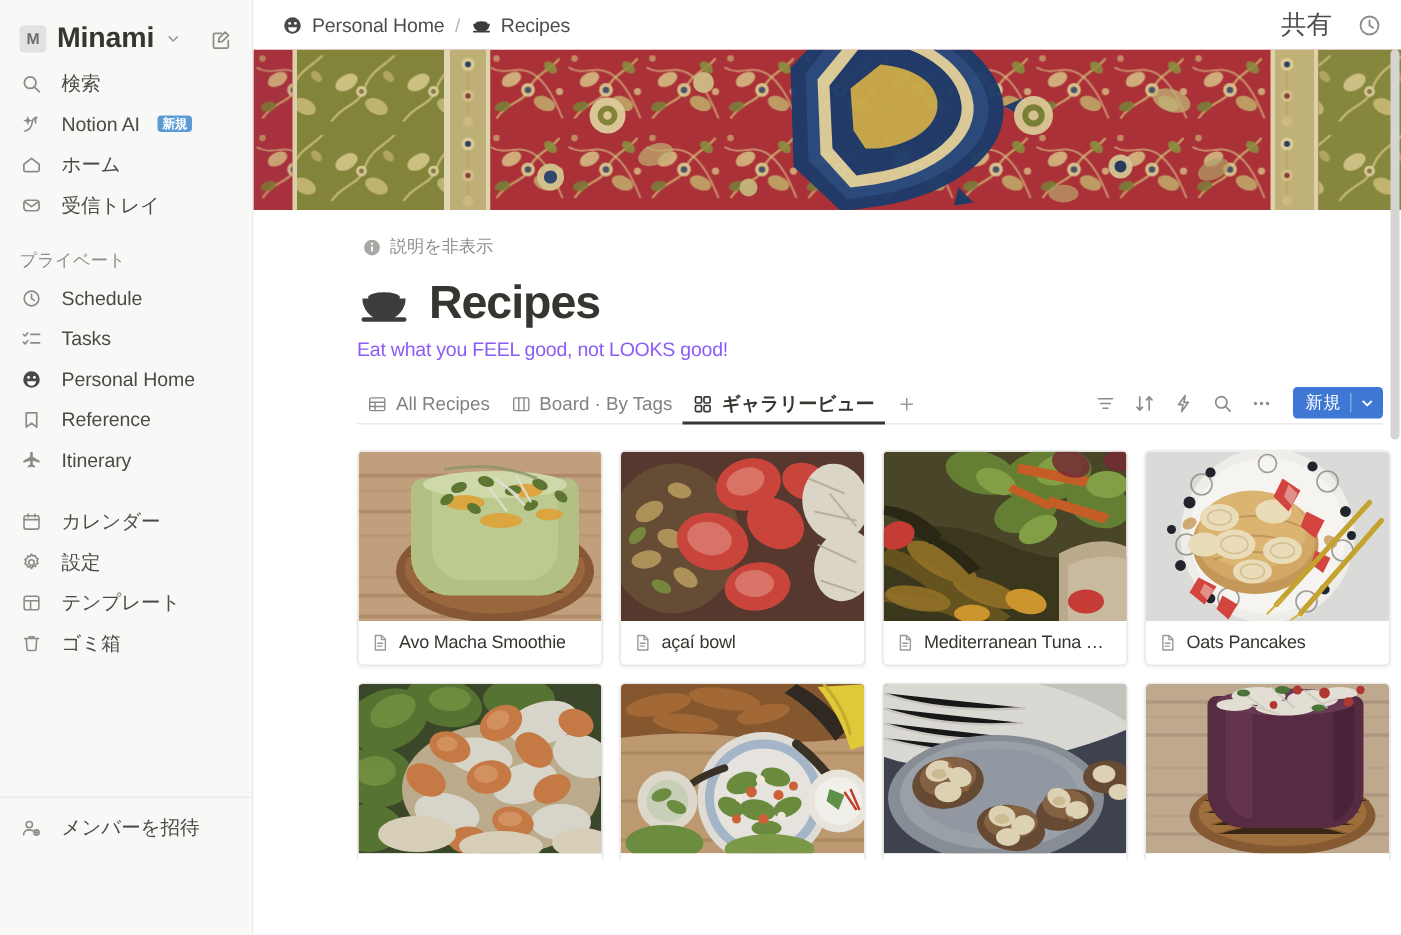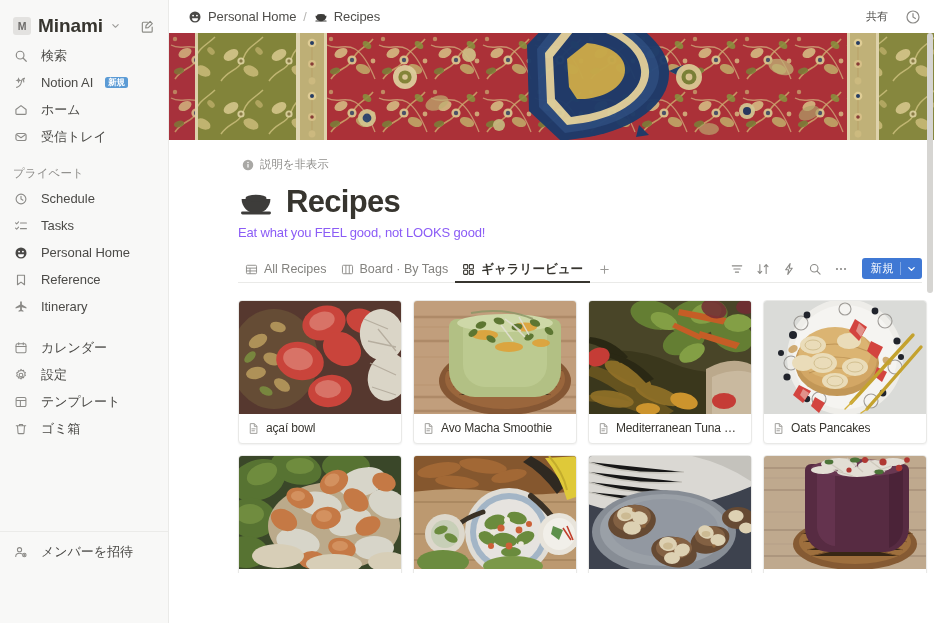--- a/index.html
+++ b/index.html
@@ -61,21 +61,21 @@
   .main { flex:1; height:623px; position:relative; overflow:hidden; background:#fff; }
 
   .topbar {
     height:33px; display:flex; align-items:center;
     padding: 0 13px 0 14px; background:#fff; position:relative; z-index:5;
   }
   .crumb { display:flex; align-items:center; gap:6px; padding:2px 5px; border-radius:4px; cursor:pointer; }
   .crumb-txt { font-size:13px; color:#4e4d4a; letter-spacing:-0.1px; }
   .crumb-sep { color:#b5b4b1; font-size:12.5px; margin: 0 2px; }
   .topbar-right { margin-left:auto; display:flex; align-items:center; gap:12px; }
-  .share-btn { font-size:11px; color:#4e4d4a; padding:3px 5px; border-radius:4px; cursor:pointer; }
+  .share-btn { font-size:17px; color:#4e4d4a; padding:3px 5px; border-radius:4px; cursor:pointer; }
   .top-ico { color:#8b8a87; display:flex; align-items:center; cursor:pointer; }
 
   
   .cover {
     height:107px; width:100%; position:relative; overflow:hidden;
     background:#b0343f;
   }
   .rug { position:absolute; inset:0; }
 
   
@@ -578,71 +578,20 @@
               </span>
             </div>
           </div>
         </div>
 
         <div class="gallery">
 
           <div class="card">
             <div class="card-img">
               <svg width="100%" height="100%" viewBox="0 0 164 113" preserveAspectRatio="xMidYMid slice">
-                <rect width="164" height="113" fill="#5a3b32"></rect>
-                <ellipse cx="36" cy="58" rx="44" ry="50" fill="#6a5038"></ellipse>
-                <g fill="#b99a5e">
-                    <ellipse cx="20" cy="40" rx="10" ry="6" transform="rotate(-30 20 40)"></ellipse>
-                    <ellipse cx="34" cy="58" rx="9" ry="6" transform="rotate(20 34 58)"></ellipse>
-                    <ellipse cx="18" cy="72" rx="10" ry="6" transform="rotate(-10 18 72)"></ellipse>
-                    <ellipse cx="44" cy="84" rx="9" ry="5.5" transform="rotate(35 44 84)"></ellipse>
-                    <ellipse cx="40" cy="26" rx="8" ry="5" transform="rotate(15 40 26)"></ellipse>
-                  </g>
-                <g fill="#7e8f42">
-                    <ellipse cx="12" cy="56" rx="7" ry="4" transform="rotate(-45 12 56)"></ellipse>
-                    <ellipse cx="28" cy="90" rx="7" ry="4" transform="rotate(25 28 90)"></ellipse>
-                    <ellipse cx="52" cy="48" rx="6" ry="3.6" transform="rotate(-20 52 48)"></ellipse>
-                  </g>
-                <g fill="#d6483f">
-                    <ellipse cx="86" cy="22" rx="22" ry="17" transform="rotate(-18 86 22)"></ellipse>
-                    <ellipse cx="62" cy="60" rx="24" ry="19" transform="rotate(12 62 60)"></ellipse>
-                    <ellipse cx="104" cy="48" rx="20" ry="16" transform="rotate(30 104 48)"></ellipse>
-                    <ellipse cx="92" cy="90" rx="22" ry="16" transform="rotate(-8 92 90)"></ellipse>
-                    <ellipse cx="124" cy="20" rx="16" ry="12" transform="rotate(20 124 20)"></ellipse>
-                  </g>
-                <g fill="#ec8b7e" opacity=".75">
-                    <ellipse cx="84" cy="20" rx="13" ry="9" transform="rotate(-18 84 20)"></ellipse>
-                    <ellipse cx="60" cy="58" rx="15" ry="11" transform="rotate(12 60 58)"></ellipse>
-                    <ellipse cx="90" cy="88" rx="13" ry="9"></ellipse>
-                  </g>
-                <g fill="#e8e3d6">
-                    <ellipse cx="144" cy="34" rx="22" ry="26" transform="rotate(-10 144 34)"></ellipse>
-                    <ellipse cx="150" cy="76" rx="20" ry="24" transform="rotate(15 150 76)"></ellipse>
-                  </g>
-                <g stroke="#b8b0a0" stroke-width="1.3" opacity=".8">
-                    <path d="M126 18l24 10M130 40l28 6M132 62l26 12M134 86l24 8M140 28l18 22"></path>
-                  </g>
-                <rect width="164" height="113" fill="#2a1a14" opacity=".07"></rect>
-              </svg>
-            </div>
-            <div class="card-cap">
-              <span class="card-file-ico">
-                <svg width="13" height="13" viewBox="0 0 16 16" fill="none" stroke="currentColor" stroke-width="1.15" stroke-linejoin="round">
-                    <path d="M4 2h5l3.2 3.2V14H4z"></path>
-                    <path d="M9 2v3.4h3.2"></path>
-                    <path d="M6 8.4h4M6 10.8h3.2" stroke-linecap="round"></path>
-                  </svg>
-              </span>
-              <span class="card-title">açaí bowl</span>
-            </div>
-          </div>
-
-          <div class="card">
-            <div class="card-img">
-              <svg width="100%" height="100%" viewBox="0 0 164 113" preserveAspectRatio="xMidYMid slice">
                 <rect width="164" height="113" fill="#c9a582"></rect>
                 <g stroke="#a5805e" stroke-width="2.4" opacity=".55">
                     <path d="M0 16h164M0 40h164M0 96h164M0 110h164"></path>
                   </g>
                 <g stroke="#b8916c" stroke-width="1.2" opacity=".5">
                     <path d="M0 26h164M0 56h164M0 84h164"></path>
                   </g>
                 <ellipse cx="92" cy="80" rx="66" ry="34" fill="#8a5a36"></ellipse>
                 <ellipse cx="92" cy="78" rx="60" ry="30" fill="#a06a3f"></ellipse>
                 <g stroke="#7c4f2e" stroke-width=".9" opacity=".6">
@@ -679,20 +628,71 @@
             </div>
             <div class="card-cap">
               <span class="card-file-ico">
                 <svg width="13" height="13" viewBox="0 0 16 16" fill="none" stroke="currentColor" stroke-width="1.15" stroke-linejoin="round">
                     <path d="M4 2h5l3.2 3.2V14H4z"></path>
                     <path d="M9 2v3.4h3.2"></path>
                     <path d="M6 8.4h4M6 10.8h3.2" stroke-linecap="round"></path>
                   </svg>
               </span>
               <span class="card-title">Avo Macha Smoothie</span>
+            </div>
+          </div>
+
+          <div class="card">
+            <div class="card-img">
+              <svg width="100%" height="100%" viewBox="0 0 164 113" preserveAspectRatio="xMidYMid slice">
+                <rect width="164" height="113" fill="#5a3b32"></rect>
+                <ellipse cx="36" cy="58" rx="44" ry="50" fill="#6a5038"></ellipse>
+                <g fill="#b99a5e">
+                    <ellipse cx="20" cy="40" rx="10" ry="6" transform="rotate(-30 20 40)"></ellipse>
+                    <ellipse cx="34" cy="58" rx="9" ry="6" transform="rotate(20 34 58)"></ellipse>
+                    <ellipse cx="18" cy="72" rx="10" ry="6" transform="rotate(-10 18 72)"></ellipse>
+                    <ellipse cx="44" cy="84" rx="9" ry="5.5" transform="rotate(35 44 84)"></ellipse>
+                    <ellipse cx="40" cy="26" rx="8" ry="5" transform="rotate(15 40 26)"></ellipse>
+                  </g>
+                <g fill="#7e8f42">
+                    <ellipse cx="12" cy="56" rx="7" ry="4" transform="rotate(-45 12 56)"></ellipse>
+                    <ellipse cx="28" cy="90" rx="7" ry="4" transform="rotate(25 28 90)"></ellipse>
+                    <ellipse cx="52" cy="48" rx="6" ry="3.6" transform="rotate(-20 52 48)"></ellipse>
+                  </g>
+                <g fill="#d6483f">
+                    <ellipse cx="86" cy="22" rx="22" ry="17" transform="rotate(-18 86 22)"></ellipse>
+                    <ellipse cx="62" cy="60" rx="24" ry="19" transform="rotate(12 62 60)"></ellipse>
+                    <ellipse cx="104" cy="48" rx="20" ry="16" transform="rotate(30 104 48)"></ellipse>
+                    <ellipse cx="92" cy="90" rx="22" ry="16" transform="rotate(-8 92 90)"></ellipse>
+                    <ellipse cx="124" cy="20" rx="16" ry="12" transform="rotate(20 124 20)"></ellipse>
+                  </g>
+                <g fill="#ec8b7e" opacity=".75">
+                    <ellipse cx="84" cy="20" rx="13" ry="9" transform="rotate(-18 84 20)"></ellipse>
+                    <ellipse cx="60" cy="58" rx="15" ry="11" transform="rotate(12 60 58)"></ellipse>
+                    <ellipse cx="90" cy="88" rx="13" ry="9"></ellipse>
+                  </g>
+                <g fill="#e8e3d6">
+                    <ellipse cx="144" cy="34" rx="22" ry="26" transform="rotate(-10 144 34)"></ellipse>
+                    <ellipse cx="150" cy="76" rx="20" ry="24" transform="rotate(15 150 76)"></ellipse>
+                  </g>
+                <g stroke="#b8b0a0" stroke-width="1.3" opacity=".8">
+                    <path d="M126 18l24 10M130 40l28 6M132 62l26 12M134 86l24 8M140 28l18 22"></path>
+                  </g>
+                <rect width="164" height="113" fill="#2a1a14" opacity=".07"></rect>
+              </svg>
+            </div>
+            <div class="card-cap">
+              <span class="card-file-ico">
+                <svg width="13" height="13" viewBox="0 0 16 16" fill="none" stroke="currentColor" stroke-width="1.15" stroke-linejoin="round">
+                    <path d="M4 2h5l3.2 3.2V14H4z"></path>
+                    <path d="M9 2v3.4h3.2"></path>
+                    <path d="M6 8.4h4M6 10.8h3.2" stroke-linecap="round"></path>
+                  </svg>
+              </span>
+              <span class="card-title">açaí bowl</span>
             </div>
           </div>
 
           <div class="card">
             <div class="card-img">
               <svg width="100%" height="100%" viewBox="0 0 164 113" preserveAspectRatio="xMidYMid slice">
                 <rect width="164" height="113" fill="#4e4a2c"></rect>
                 <g fill="#6c8a38">
                     <ellipse cx="110" cy="16" rx="30" ry="18" transform="rotate(-12 110 16)"></ellipse>
                     <ellipse cx="66" cy="14" rx="24" ry="14" transform="rotate(15 66 14)"></ellipse>

